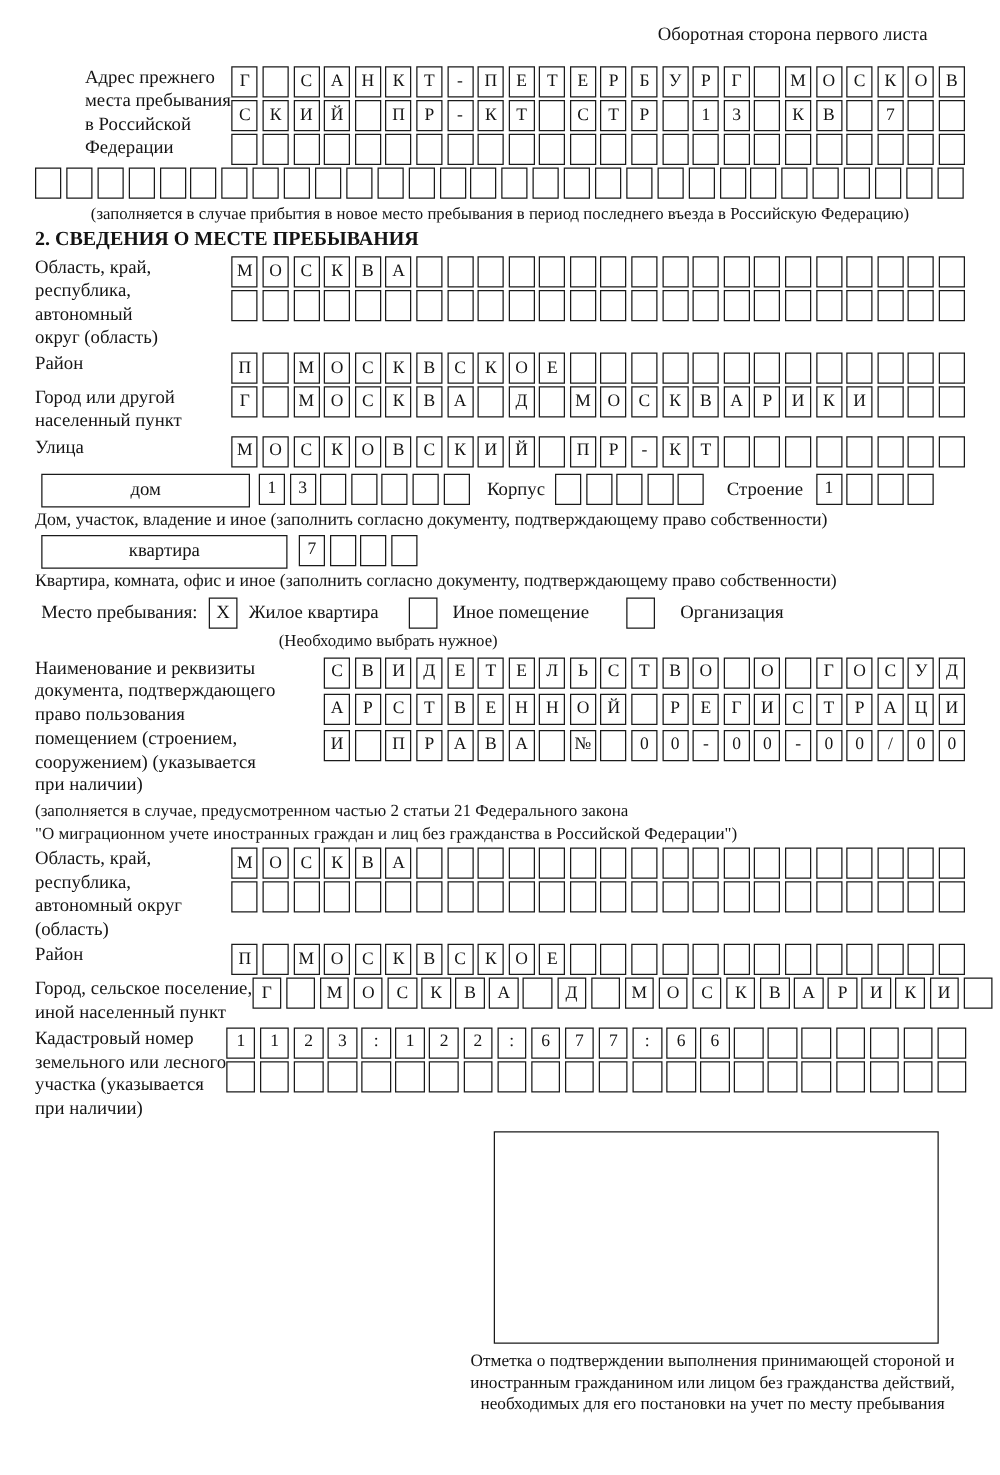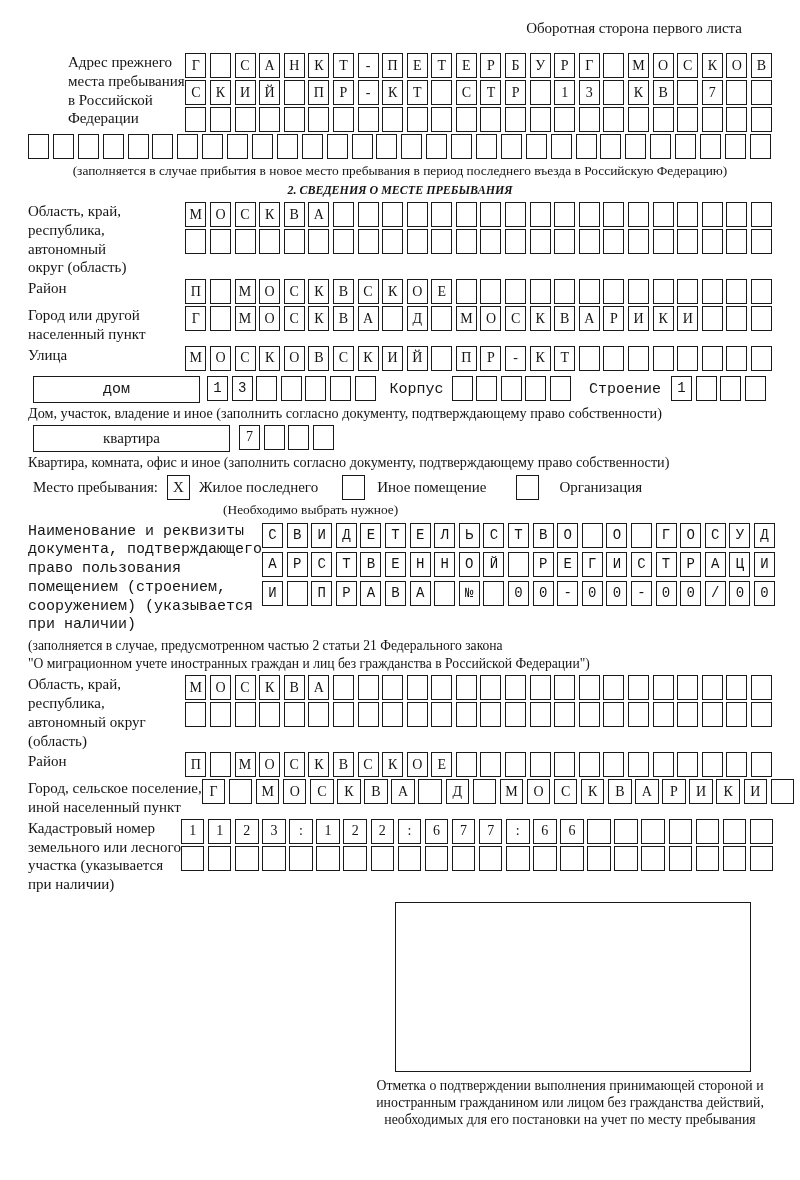--- a/index.html
+++ b/index.html
@@ -13,23 +13,23 @@
   .colcells{margin-left:auto;display:flex;flex-direction:column;gap:2px;}
   .cells{display:flex;gap:3.6px;}
   .cells.r{margin-left:auto;}
   .cb{flex:none;box-sizing:border-box;width:21px;height:25px;border:1.6px solid #1a1a1a;
       display:flex;align-items:center;justify-content:center;font-size:14px;background:#fff;}
   .cells.wide .cb{width:23.5px;}
   .fullrow{margin-top:2px;gap:3.9px;}
 
   .cnote{text-align:center;font-size:13.4px;margin-top:4px;}
   .lnote{font-size:14.2px;margin-top:2px;}
-  .sect-title{text-align:center;font-weight:bold;font-size:12px;margin-top:4px;font-style:italic;}
-
-  .mt16{margin-top:16px;} .mt5{margin-top:5px;font-family:Liberation Mono, monospace;} .mt4{margin-top:4px;}
+  .sect-title{font-weight:bold;font-size:16px;margin-top:4px;}
+
+  .mt16{margin-top:16px;} .mt5{margin-top:5px;} .mt4{margin-top:4px;}
   .mt3{margin-top:3px;} .mt2{margin-top:2px;}
 
   .bigbox{box-sizing:border-box;border:1.6px solid #1a1a1a;height:27px;flex:none;
       display:flex;align-items:center;justify-content:center;font-size:15px;background:#fff;}
   .house-box{width:167px;}
   .apt-box{width:197px;}
   .inline-lbl{font-size:15px;line-height:27px;flex:none;}
   .hrow{display:flex;align-items:flex-start;}
 
   .stay{display:flex;align-items:center;font-size:15px;}
@@ -359,21 +359,21 @@
         <div class="cb"></div>
         <div class="cb"></div>
         <div class="cb"></div>
       </div>
   </div>
   <div class="lnote">Квартира, комната, офис и иное (заполнить согласно документу, подтверждающему право собственности)</div>
 
   <div class="stay mt4" style="margin-left:5px">
     <span>Место пребывания:</span>
     <span class="ckbox" style="margin-left:9px">X</span>
-    <span style="margin-left:9px">Жилое последнего</span>
+    <span style="margin-left:9px">Жилое квартира</span>
     <span class="ckbox" style="margin-left:24px"></span>
     <span style="margin-left:12px">Иное помещение</span>
     <span class="ckbox" style="margin-left:30px"></span>
     <span style="margin-left:20px">Организация</span>
   </div>
   <div class="stay-note">(Необходимо выбрать нужное)</div>
 
   <div class="block mt5">
     <div class="flabel">Наименование и реквизиты
 документа, подтверждающего

